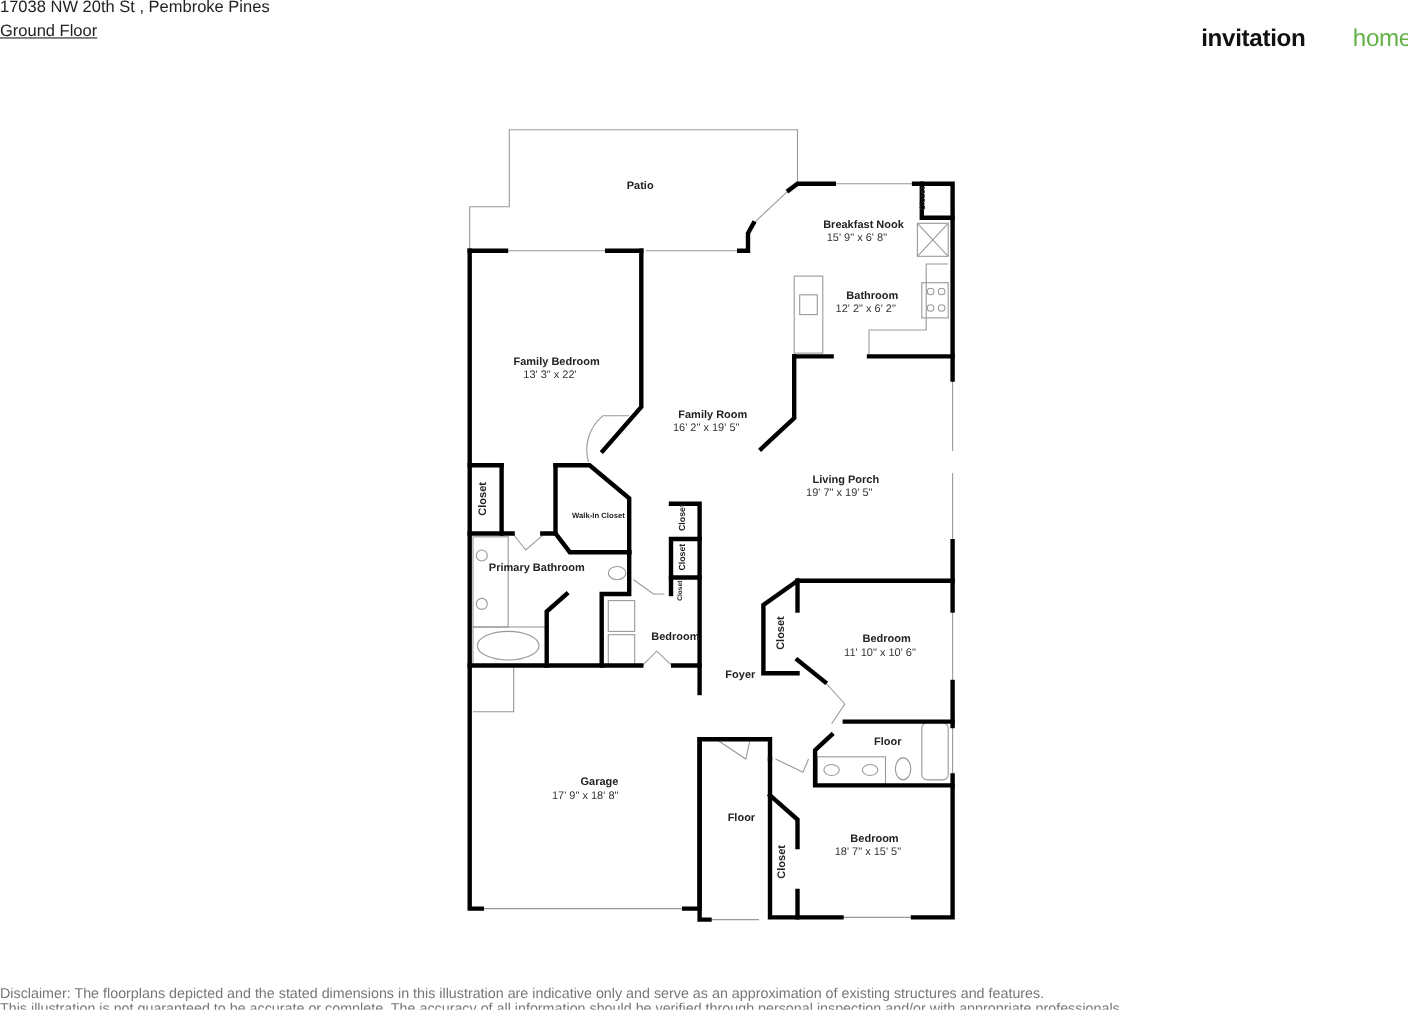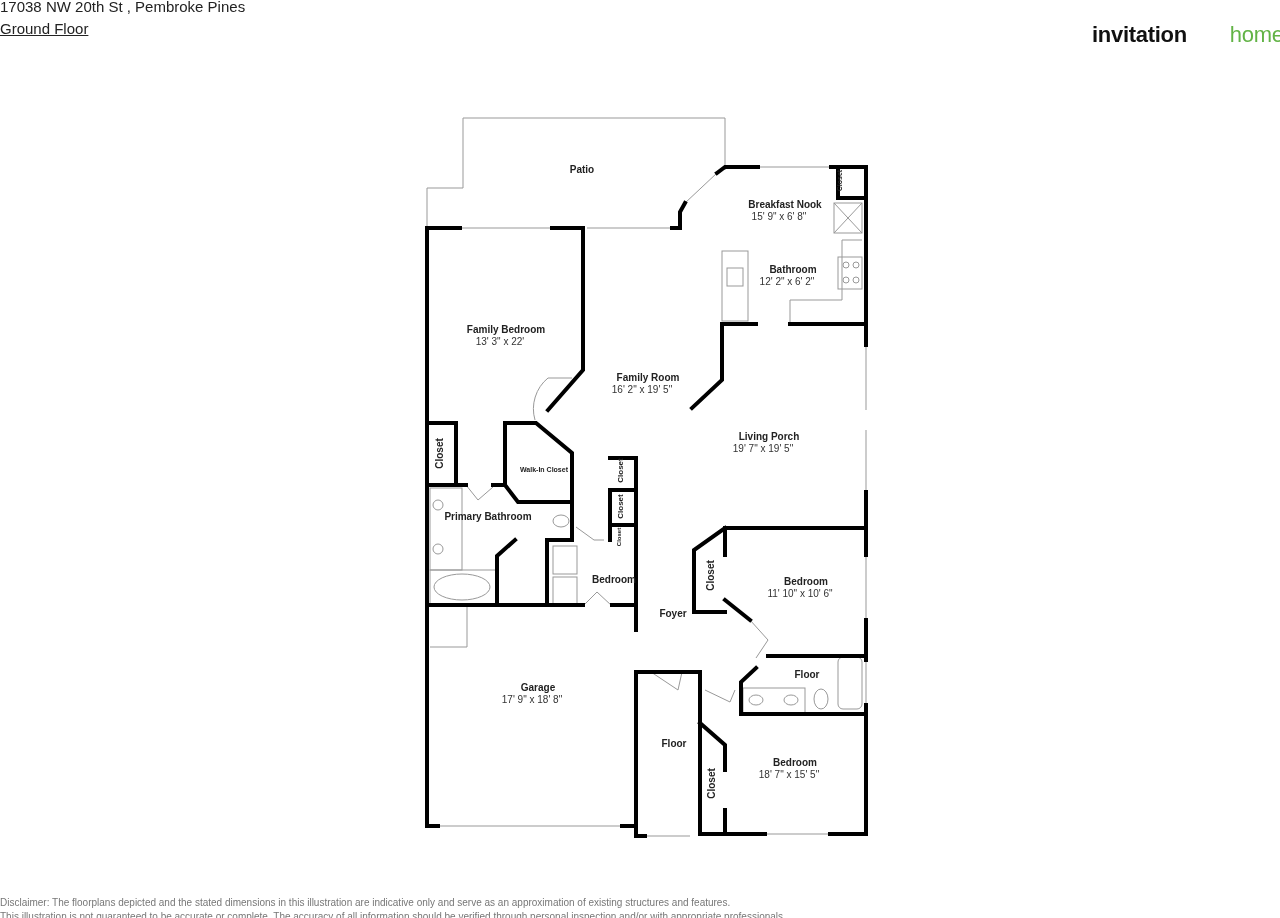--- a/index.html
+++ b/index.html
@@ -9,21 +9,21 @@
   #floor { top:19px;text-decoration:underline; }
   .logo { position:absolute; left:1044px; top:12px; width:236px; height:46px; display:flex; align-items:center;gap:40px; }
   .logo svg { width:46px; height:46px; }
   .logo .w1 { font-size:22px; font-weight:bold; color:#111; margin-left:8px; letter-spacing:-0.3px; }
   .logo .w2 { font-size:22px; font-weight:normal; color:#62b346; margin-left:3px; letter-spacing:-0.3px; }
   .plan { position:absolute; left:0; top:0; width:1280px; height:918px; }
   .lbl { position:absolute; text-align:center; transform:translateX(-50%); white-space:nowrap; }
   .lbl .n { font-size:10px; font-weight:bold; color:#222; line-height:12px;padding-left:12px; }
   .lbl .d { font-size:10px; color:#333; line-height:12px; }
   .vlbl { position:absolute; font-size:10px; font-weight:bold; color:#222; transform:rotate(-90deg); transform-origin:center; white-space:nowrap; }
-  .disc { position:absolute; left:0; font-size:10px; color:#777; white-space:nowrap; line-height:12px; }
+  .disc { position:absolute; left:0; font-size:13px; color:#777; white-space:nowrap; line-height:12px; }
   #d1 { top:897px; }
   #d2 { top:911px; }
 </style>
 </head>
 <body>
 
 <div id="addr" class="hdr">17038 NW 20th St , Pembroke Pines</div>
 <div id="floor" class="hdr">Ground Floor</div>
 
 <div class="logo">
@@ -178,21 +178,21 @@
 <div class="lbl" style="left:667px; top:608px;">
   <div class="n">Foyer</div>
 </div>
 <div class="lbl" style="left:800px; top:576px;">
   <div class="n">Bedroom</div>
   <div class="d">11' 10" x 10' 6"</div>
 </div>
 <div class="lbl" style="left:801px; top:669px;">
   <div class="n">Floor</div>
 </div>
-<div class="lbl" style="left:532px; top:682px;">
+<div class="lbl" style="left:532px; top:706px;text-align:right;">
   <div class="n">Garage</div>
   <div class="d">17' 9" x 18' 8"</div>
 </div>
 <div class="lbl" style="left:668px; top:738px;">
   <div class="n">Floor</div>
 </div>
 <div class="lbl" style="left:789px; top:757px;">
   <div class="n">Bedroom</div>
   <div class="d">18' 7" x 15' 5"</div>
 </div>

